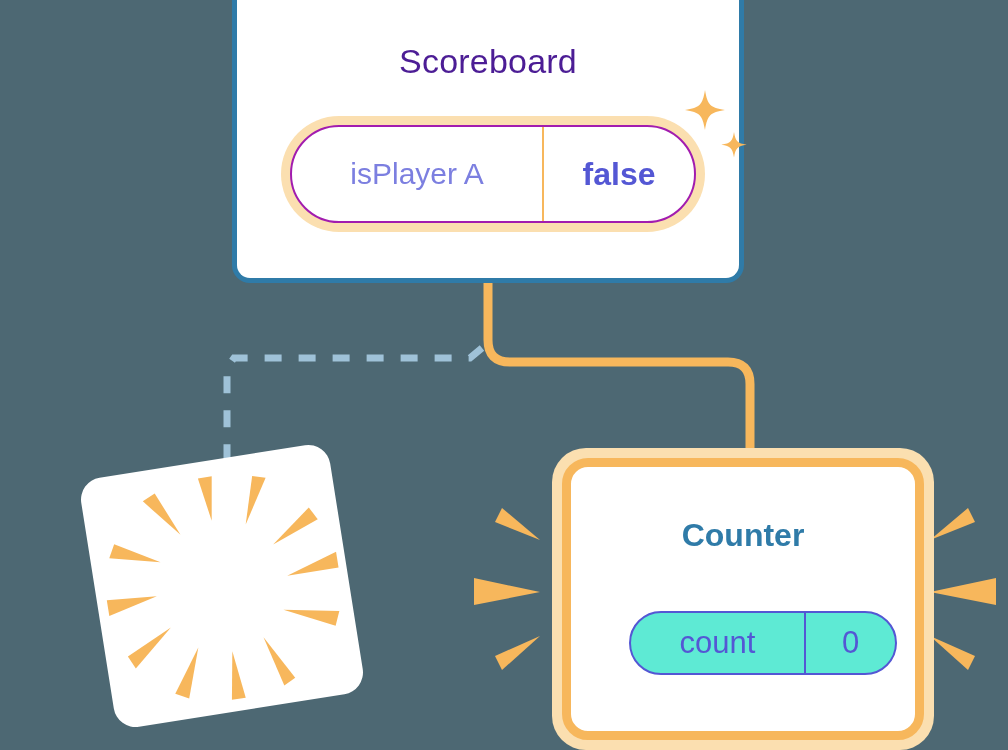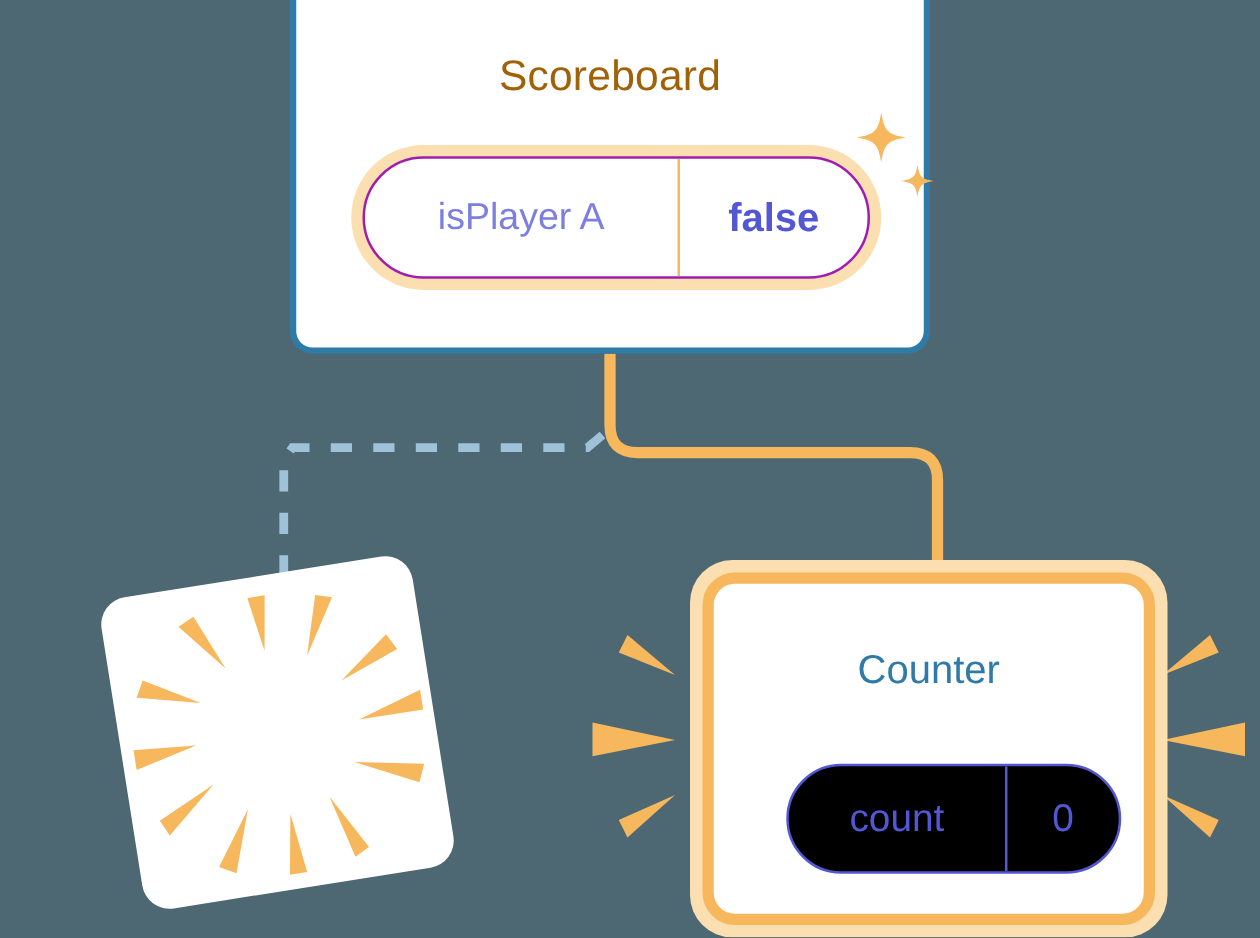--- a/index.html
+++ b/index.html
@@ -36,21 +36,21 @@
     height: 283px;
     background: #ffffff;
     border: 5px solid #2f7ba8;
     border-top: none;
     border-radius: 0 0 18px 18px;
     box-sizing: border-box;
     z-index: 12;
   }
   .scoreboard-title {
     text-align: center;
-    color: #a16207;
+    color: #4c1d95;
     font-size: 34px;
     font-weight: 400;
     letter-spacing: 0.2px;
     margin-top: 42px;
   }
 
   
   .pill-glow {
     position: absolute;
     left: 44px;
@@ -135,32 +135,32 @@
     height: 282px;
     background: #ffffff;
     border: 9px solid #f7b75c;
     border-radius: 26px;
     box-sizing: border-box;
   }
   .counter-title {
     text-align: center;
     color: #2f7ba8;
     font-size: 32px;
-    font-weight: 400;
+    font-weight: 700;
     margin-top: 50px;
   }
   .count-pill {
     position: absolute;
     left: 58px;
     top: 144px;
     width: 268px;
-    height: 88px;
+    height: 64px;
     border: 2px solid #5457d4;
     border-radius: 46px;
-    background: #000000;
+    background: #5eead4;
     box-sizing: border-box;
     display: flex;
     align-items: stretch;
     overflow: hidden;
   }
   .count-key {
     flex: 0 0 175px;
     display: flex;
     align-items: center;
     justify-content: center;

